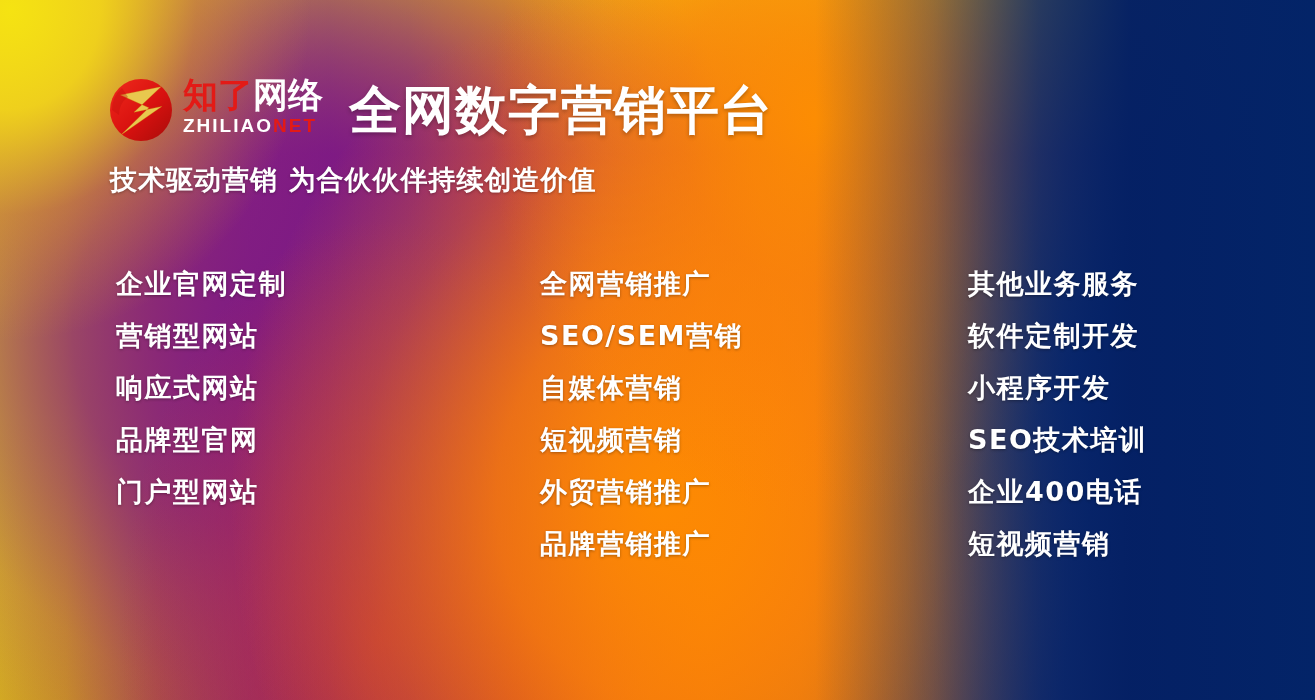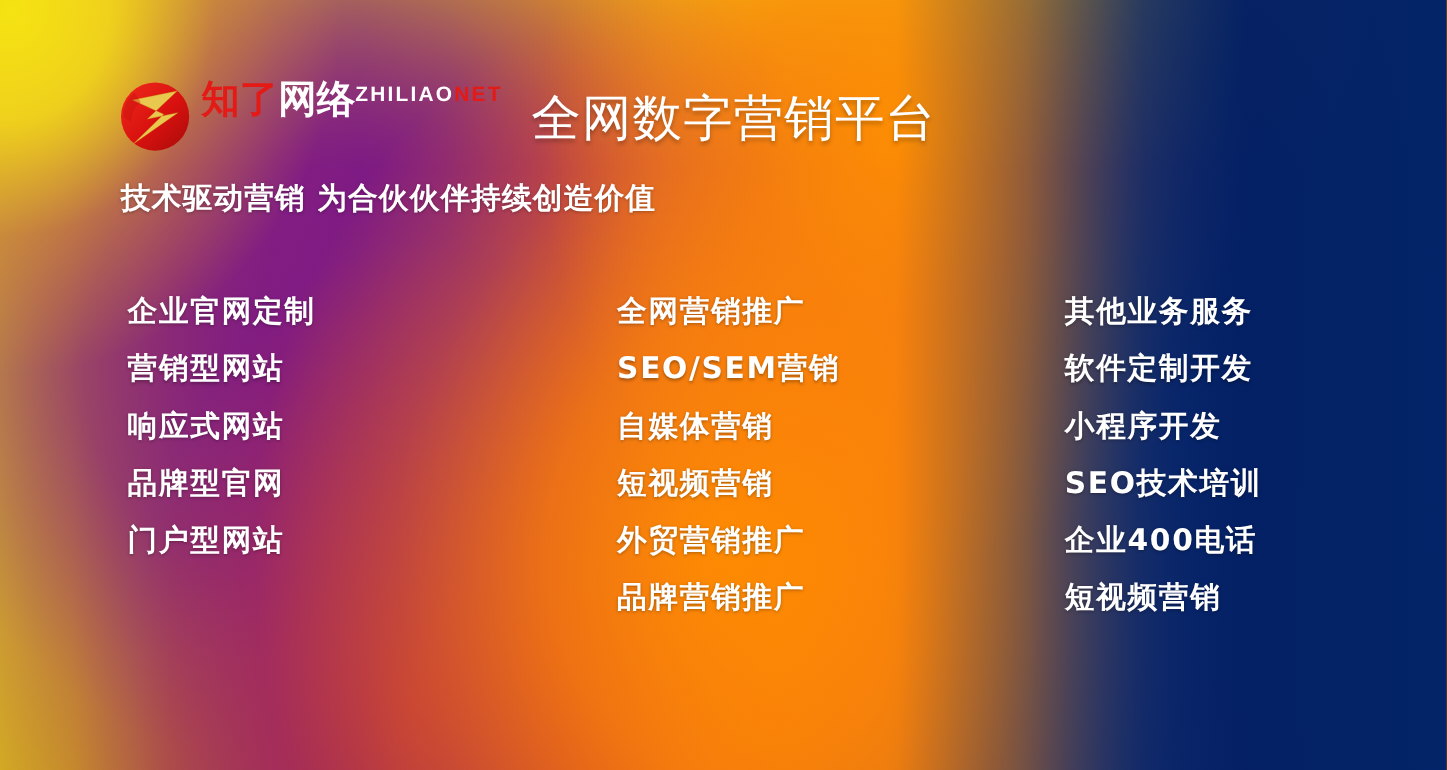--- a/index.html
+++ b/index.html
@@ -125,21 +125,21 @@
     position: relative;
     width: 66px;
     height: 66px;
     flex: 0 0 auto;
     margin-top: 1px;
   }
   .brand-emblem svg { display: block; }
 
   .brand-words {
     display: flex;
-    flex-direction: row;
+    flex-direction: column;
     justify-content: center;
     padding-top: 2px;
   }
   .brand-cn {
     font-family: "DejaVu Sans", "Liberation Sans", sans-serif;
     font-size: 35px;
     font-weight: 700;
     line-height: 1.02;
     letter-spacing: 0px;
     white-space: nowrap;
@@ -152,22 +152,22 @@
     letter-spacing: 2.0px;
     line-height: 1;
     margin-top: 3px;
     white-space: nowrap;
   }
   .brand-en .en-a { color: #ffffff; }
   .brand-en .en-b { color: #e31a16; margin-top: 36px; }
 
   .poster-title {
     font-family: "DejaVu Sans", "Liberation Sans", sans-serif;
-    font-size: 45px;
-    font-weight: 400;
+    font-size: 52px;
+    font-weight: 700;
     color: #ffffff;
     letter-spacing: 1px;
     white-space: nowrap;
     text-shadow: 0 2px 4px rgba(0,0,0,0.28);
     margin-top: 4px;
   }
 
   .poster-subtitle {
     position: absolute;
     left: 110px;
@@ -187,21 +187,21 @@
     left: 0;
     top: 258px;
     width: 1315px;
     height: 320px;
   }
   .svc-col {
     position: absolute;
     top: 0;
   }
   .svc-col.c0 { left: 116px; }
-  .svc-col.c1 { left: 540px; margin-left: 21px; }
+  .svc-col.c1 { left: 540px; }
   .svc-col.c2 { left: 968px; }
 
   .svc-item {
     height: 52px;
     line-height: 52px;
     font-family: "DejaVu Sans", "Liberation Sans", sans-serif;
     font-size: 27px;
     font-weight: 700;
     color: #ffffff;
     white-space: nowrap;

